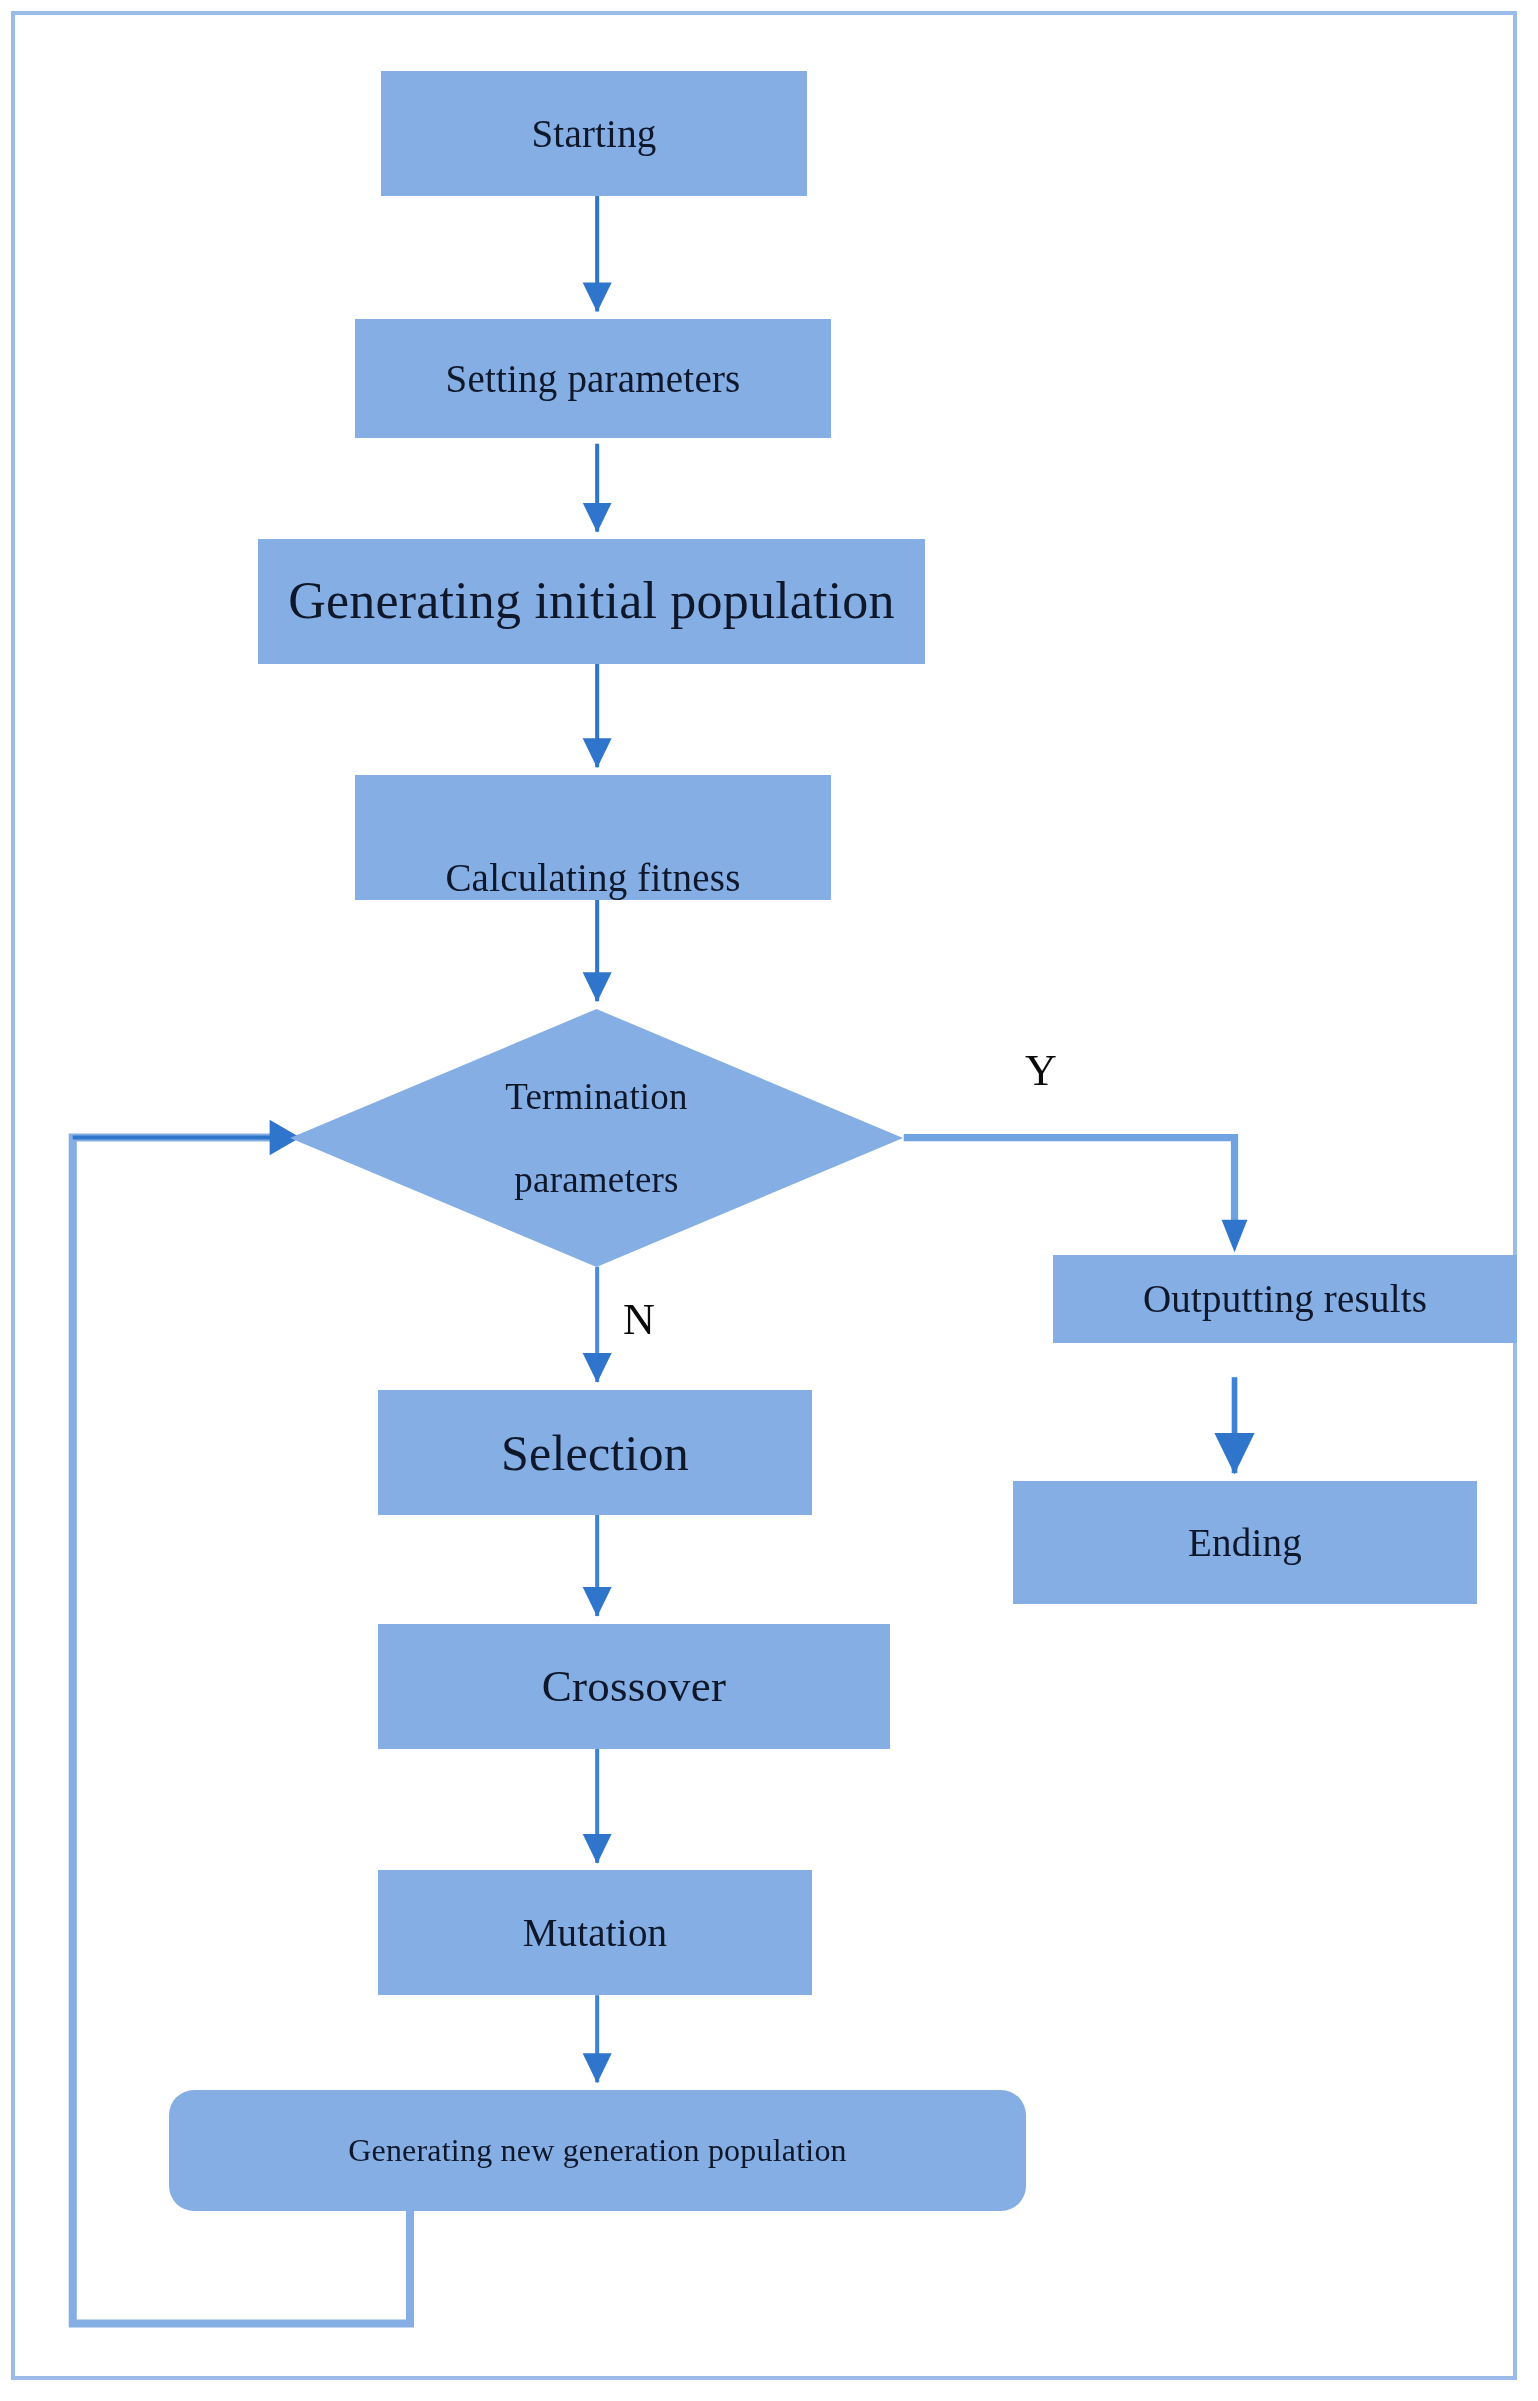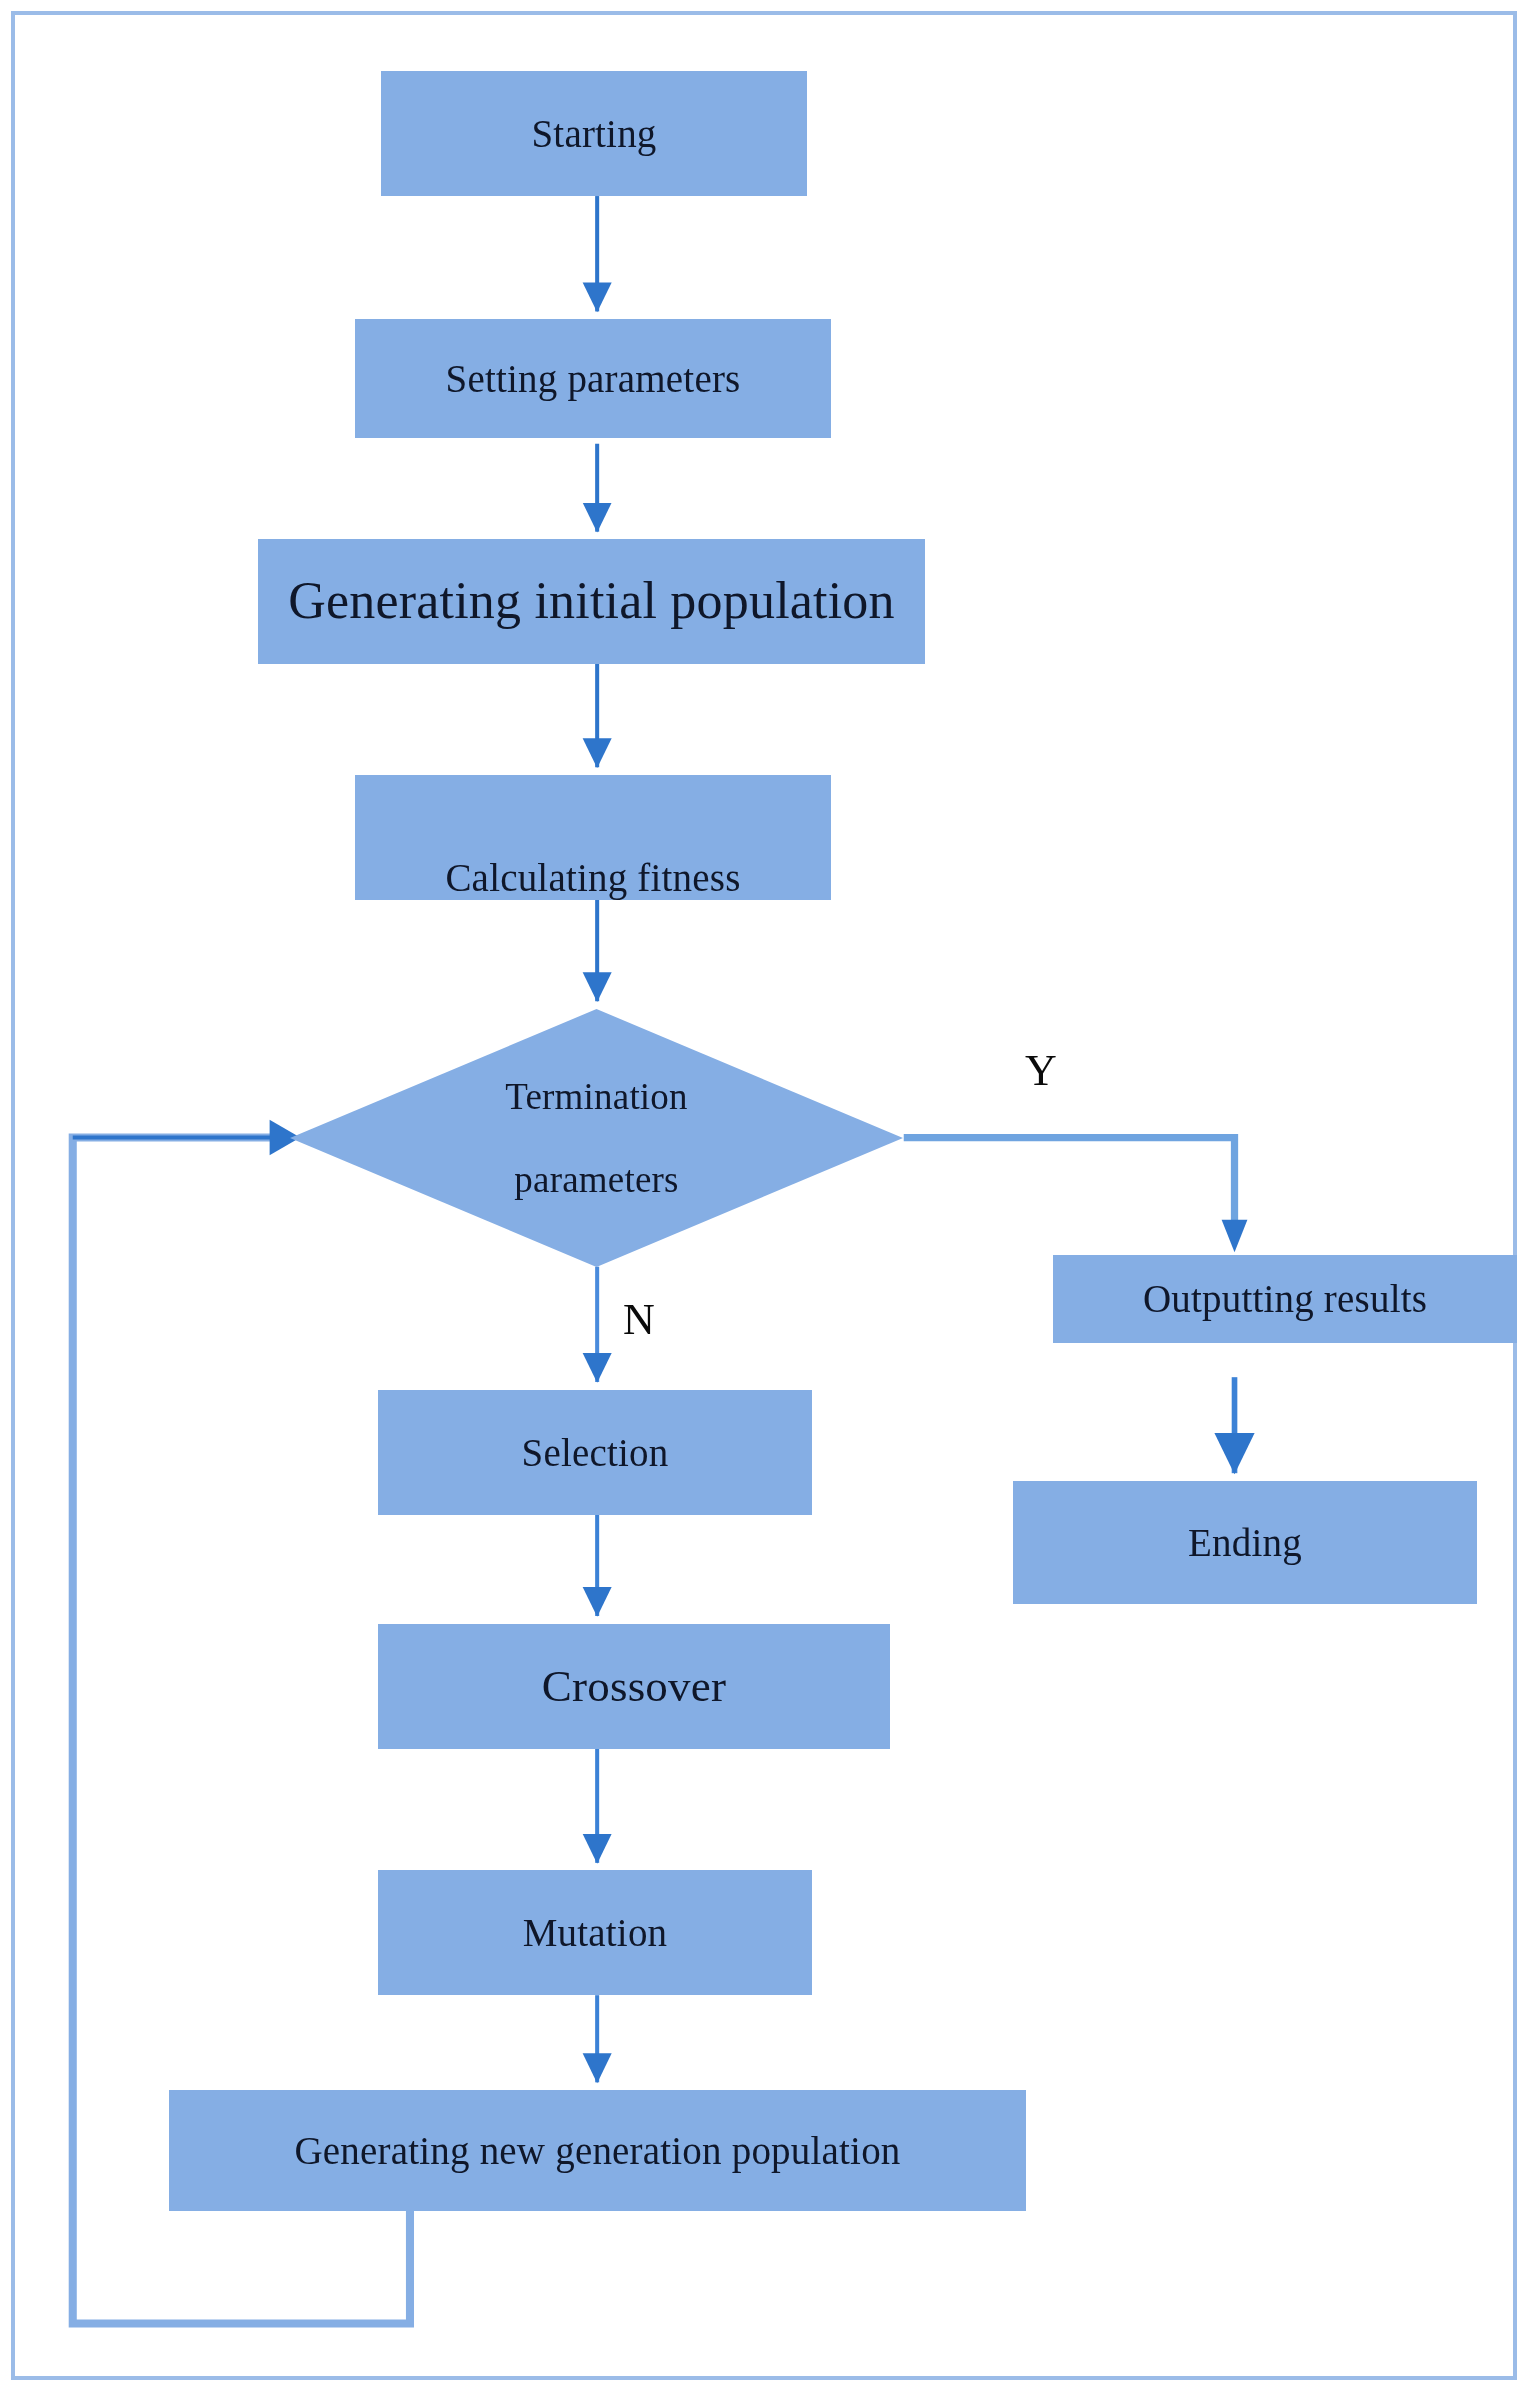--- a/index.html
+++ b/index.html
@@ -35,24 +35,24 @@
     box-sizing:border-box;
     letter-spacing:0.2px;
   }
   .node span{display:block;padding:0 8px;}
 
   
   #n-starting   {left:381px; top:71px;   width:426px; height:125px; font-size:39px;}
   #n-setting    {left:355px; top:319px;  width:476px; height:119px; font-size:39px;}
   #n-geninit    {left:258px; top:539px;  width:667px; height:125px; font-size:52px;}
   #n-fitness    {left:355px; top:775px;  width:476px; height:125px; font-size:39px;align-items:flex-end;}
-  #n-selection  {left:378px; top:1390px; width:434px; height:125px; font-size:39px;}
+  #n-selection  {left:378px; top:1390px; width:434px; height:125px; font-size:50px;}
   #n-crossover  {left:378px; top:1624px; width:512px; height:125px; font-size:45px;}
   #n-mutation   {left:378px; top:1870px; width:434px; height:125px; font-size:39px;}
-  #n-newgen     {left:169px; top:2090px; width:857px;height:121px; font-size:39px;}
+  #n-newgen     {left:169px; top:2090px; width:857px;height:121px; font-size:32px;border-radius:25px;}
   #n-output     {left:1013px;top:1255px; width:464px; height:88px; font-size:39px;margin-left:40px;}
   #n-ending     {left:1013px;top:1481px; width:464px; height:123px; font-size:39px;}
 
   
   #n-decision{
     left:290px;top:1009px;width:613px;height:258px;
     background:#85AEE4;
     clip-path:polygon(50% 0, 100% 50%, 50% 100%, 0 50%);
     font-size:37px;
   }

